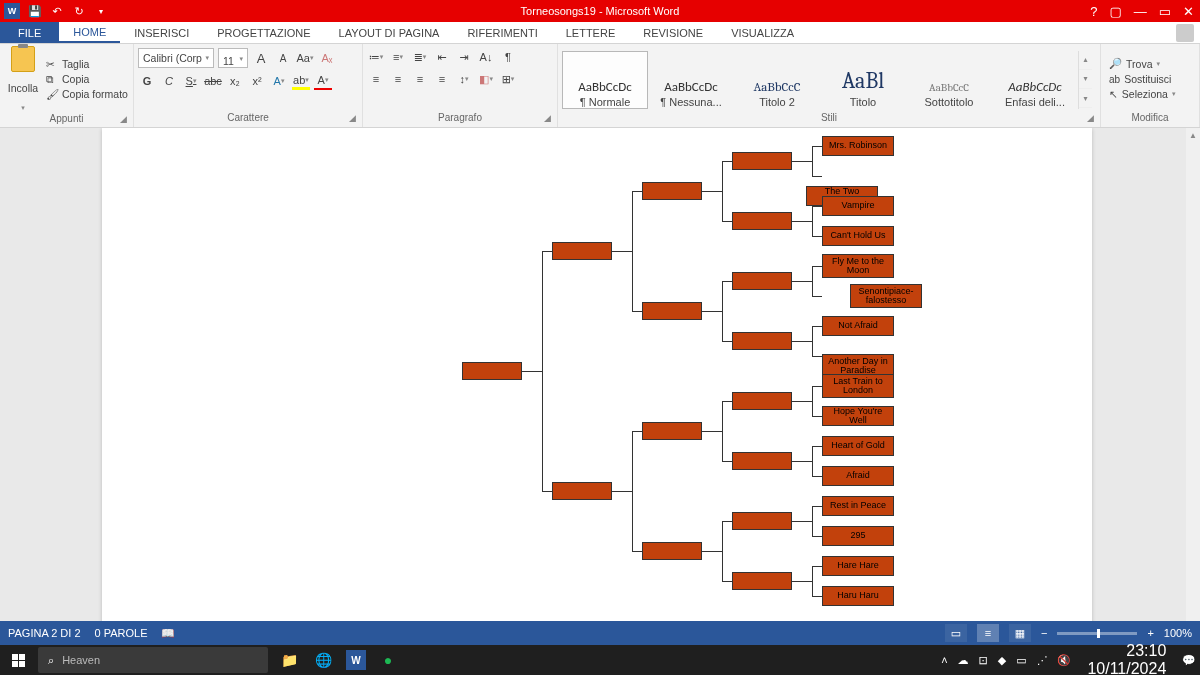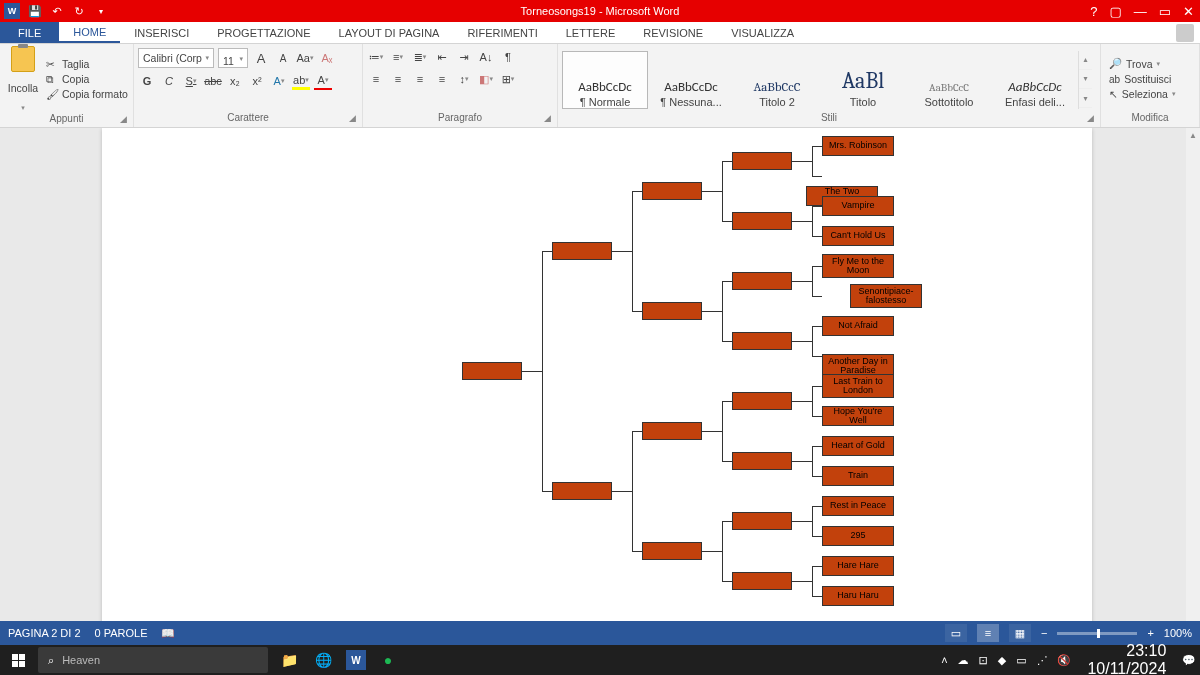--- a/index.html
+++ b/index.html
@@ -306,21 +306,21 @@
         <div class="box entry" style="left: 440px; top: 180px;">Not Afraid</div>
         <div class="line" style="left: 430px; top: 190px; width: 10px; height: 1px;"></div>
         <div class="box entry tall" style="left: 440px; top: 208px; margin-top: 10px;">Another Day in Paradise</div>
         <div class="line" style="left: 430px; top: 220px; width: 10px; height: 1px;"></div>
         <div class="box entry tall" style="left: 440px; top: 238px;">Last Train to London</div>
         <div class="line" style="left: 430px; top: 250px; width: 10px; height: 1px;"></div>
         <div class="box entry" style="left: 440px; top: 270px;">Hope You're Well</div>
         <div class="line" style="left: 430px; top: 280px; width: 10px; height: 1px;"></div>
         <div class="box entry" style="left: 440px; top: 300px;">Heart of Gold</div>
         <div class="line" style="left: 430px; top: 310px; width: 10px; height: 1px;"></div>
-        <div class="box entry" style="left: 440px; top: 330px;">Train</div>
+        <div class="box entry" style="left: 440px; top: 330px;">Afraid</div>
         <div class="line" style="left: 430px; top: 340px; width: 10px; height: 1px;"></div>
         <div class="box entry" style="left: 440px; top: 360px;">Rest in Peace</div>
         <div class="line" style="left: 430px; top: 370px; width: 10px; height: 1px;"></div>
         <div class="box entry" style="left: 440px; top: 390px;">295</div>
         <div class="line" style="left: 430px; top: 400px; width: 10px; height: 1px;"></div>
         <div class="box entry" style="left: 440px; top: 420px;">Hare Hare</div>
         <div class="line" style="left: 430px; top: 430px; width: 10px; height: 1px;"></div>
         <div class="box entry" style="left: 440px; top: 450px;">Haru Haru</div>
         <div class="line" style="left: 430px; top: 460px; width: 10px; height: 1px;"></div>
         <div class="line" style="left: 430px; top: 10px; width: 1px; height: 30px;"></div>

